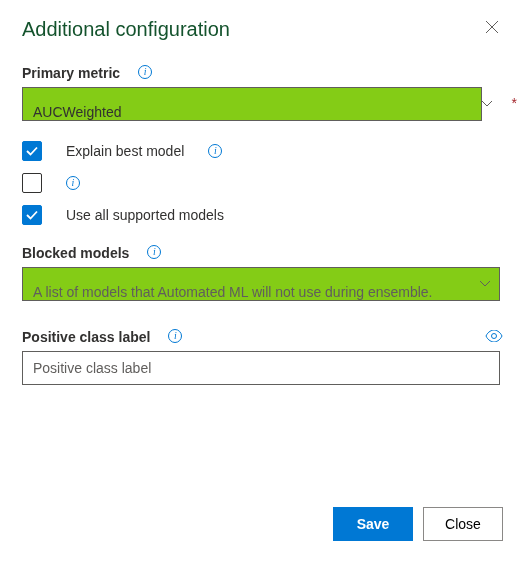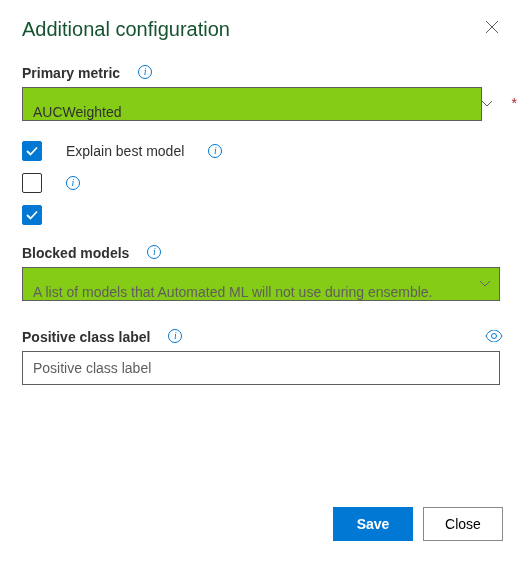--- a/index.html
+++ b/index.html
@@ -116,20 +116,21 @@
   </span>
   <span class="info-icon">i</span>
 </div>
 
 <div class="checkbox-row">
   <span class="cb checked">
     <svg width="14" height="14" viewBox="0 0 14 14">
         <path d="M2 7 L5.5 10.5 L12 3.5" stroke="#fff" stroke-width="1.8" fill="none"></path>
       </svg>
   </span>
+  <span class="cb-label">Use all supported models</span>
 </div>
 
 <div class="field-label section-gap">
   <span>Blocked models</span>
   <span class="info-icon">i</span>
 </div>
 <div class="select-wrap wide">
   <div class="select placeholder">
     <span>A list of models that Automated ML will not use during ensemble.</span>
   </div>

